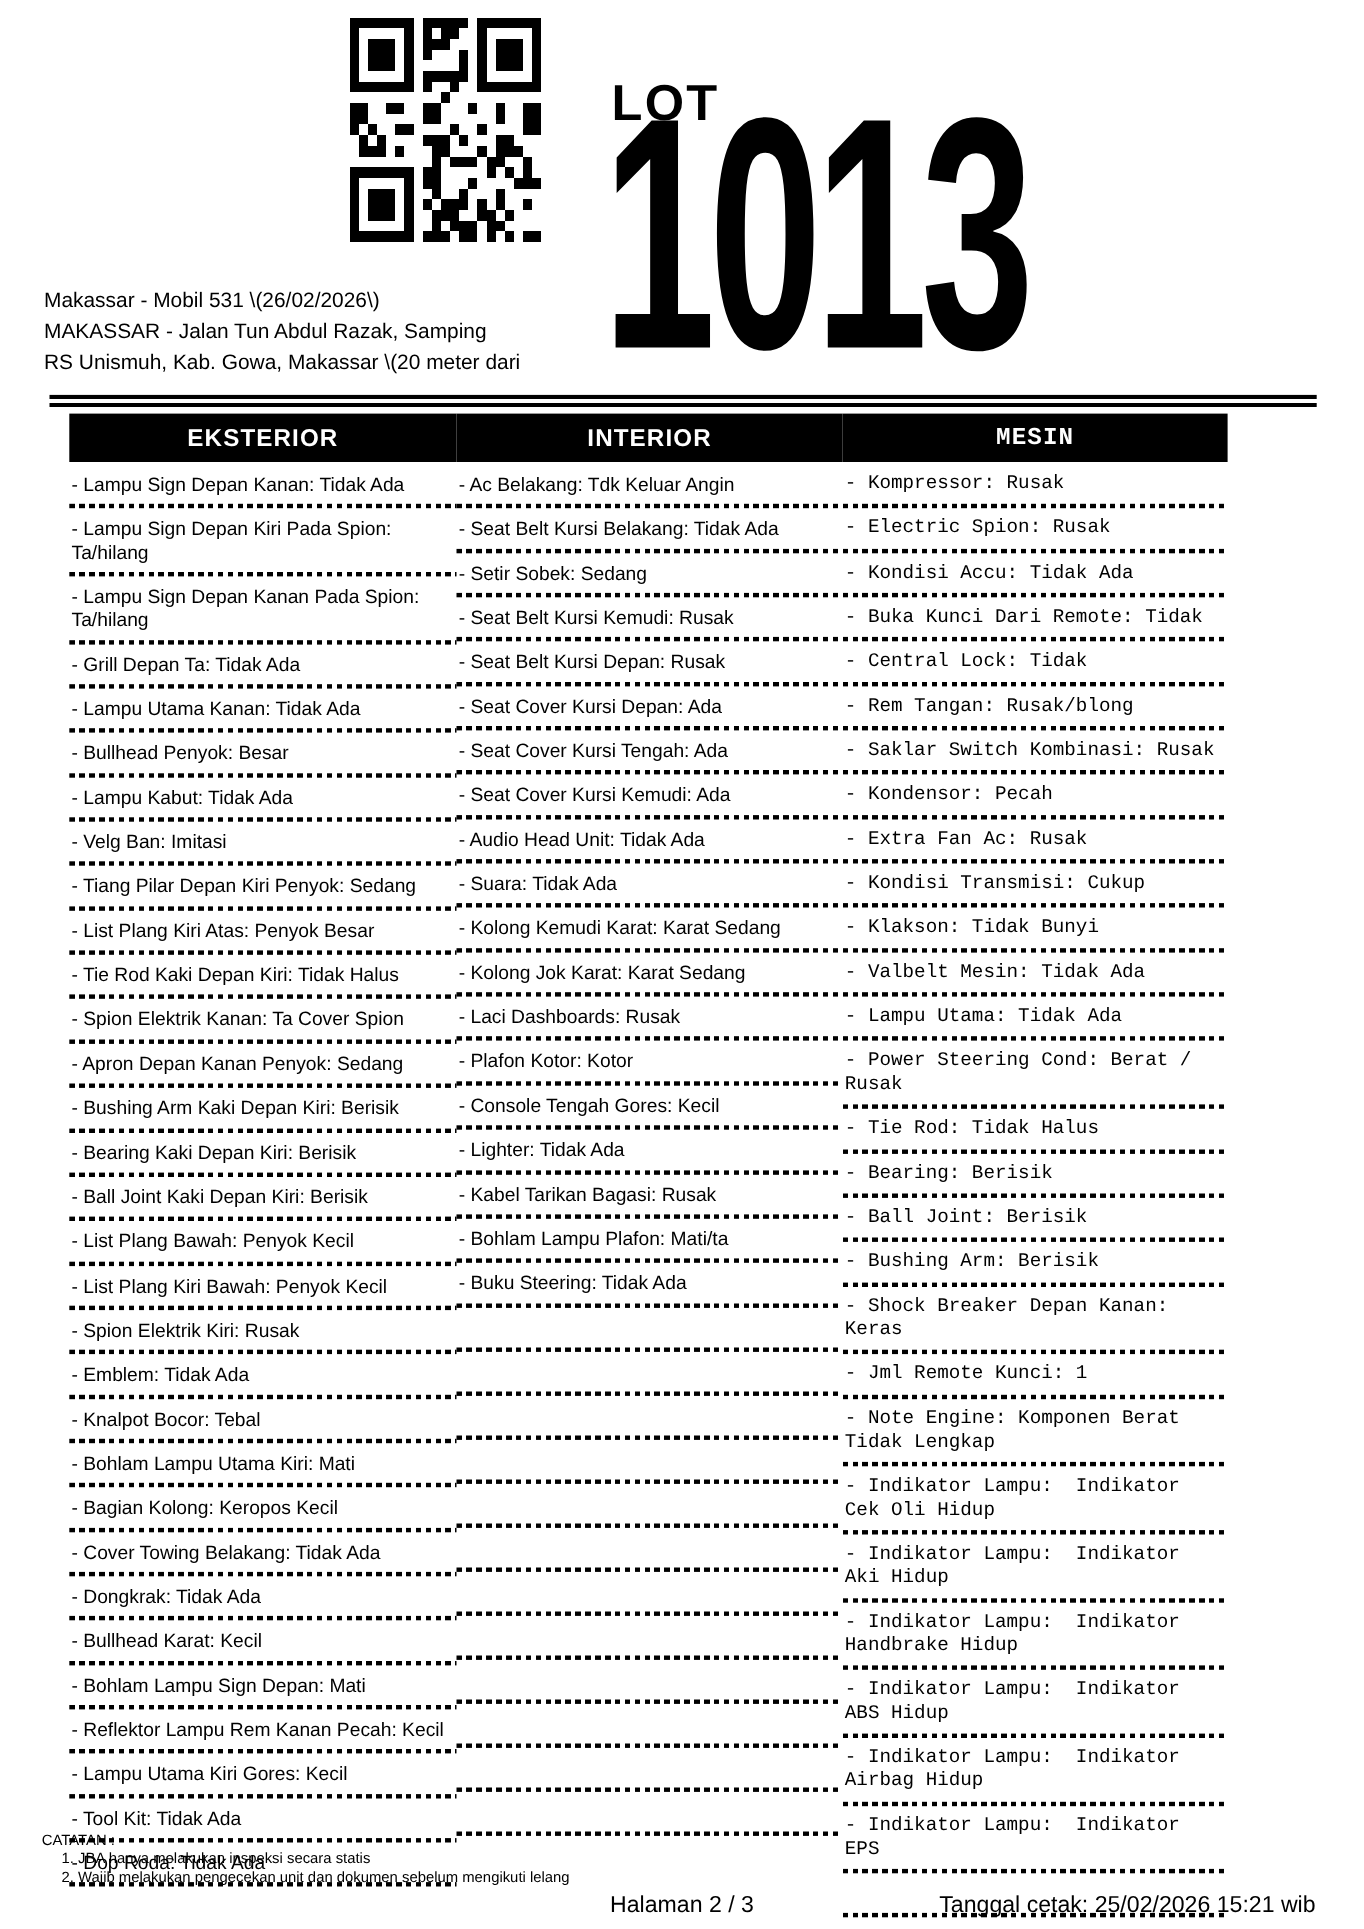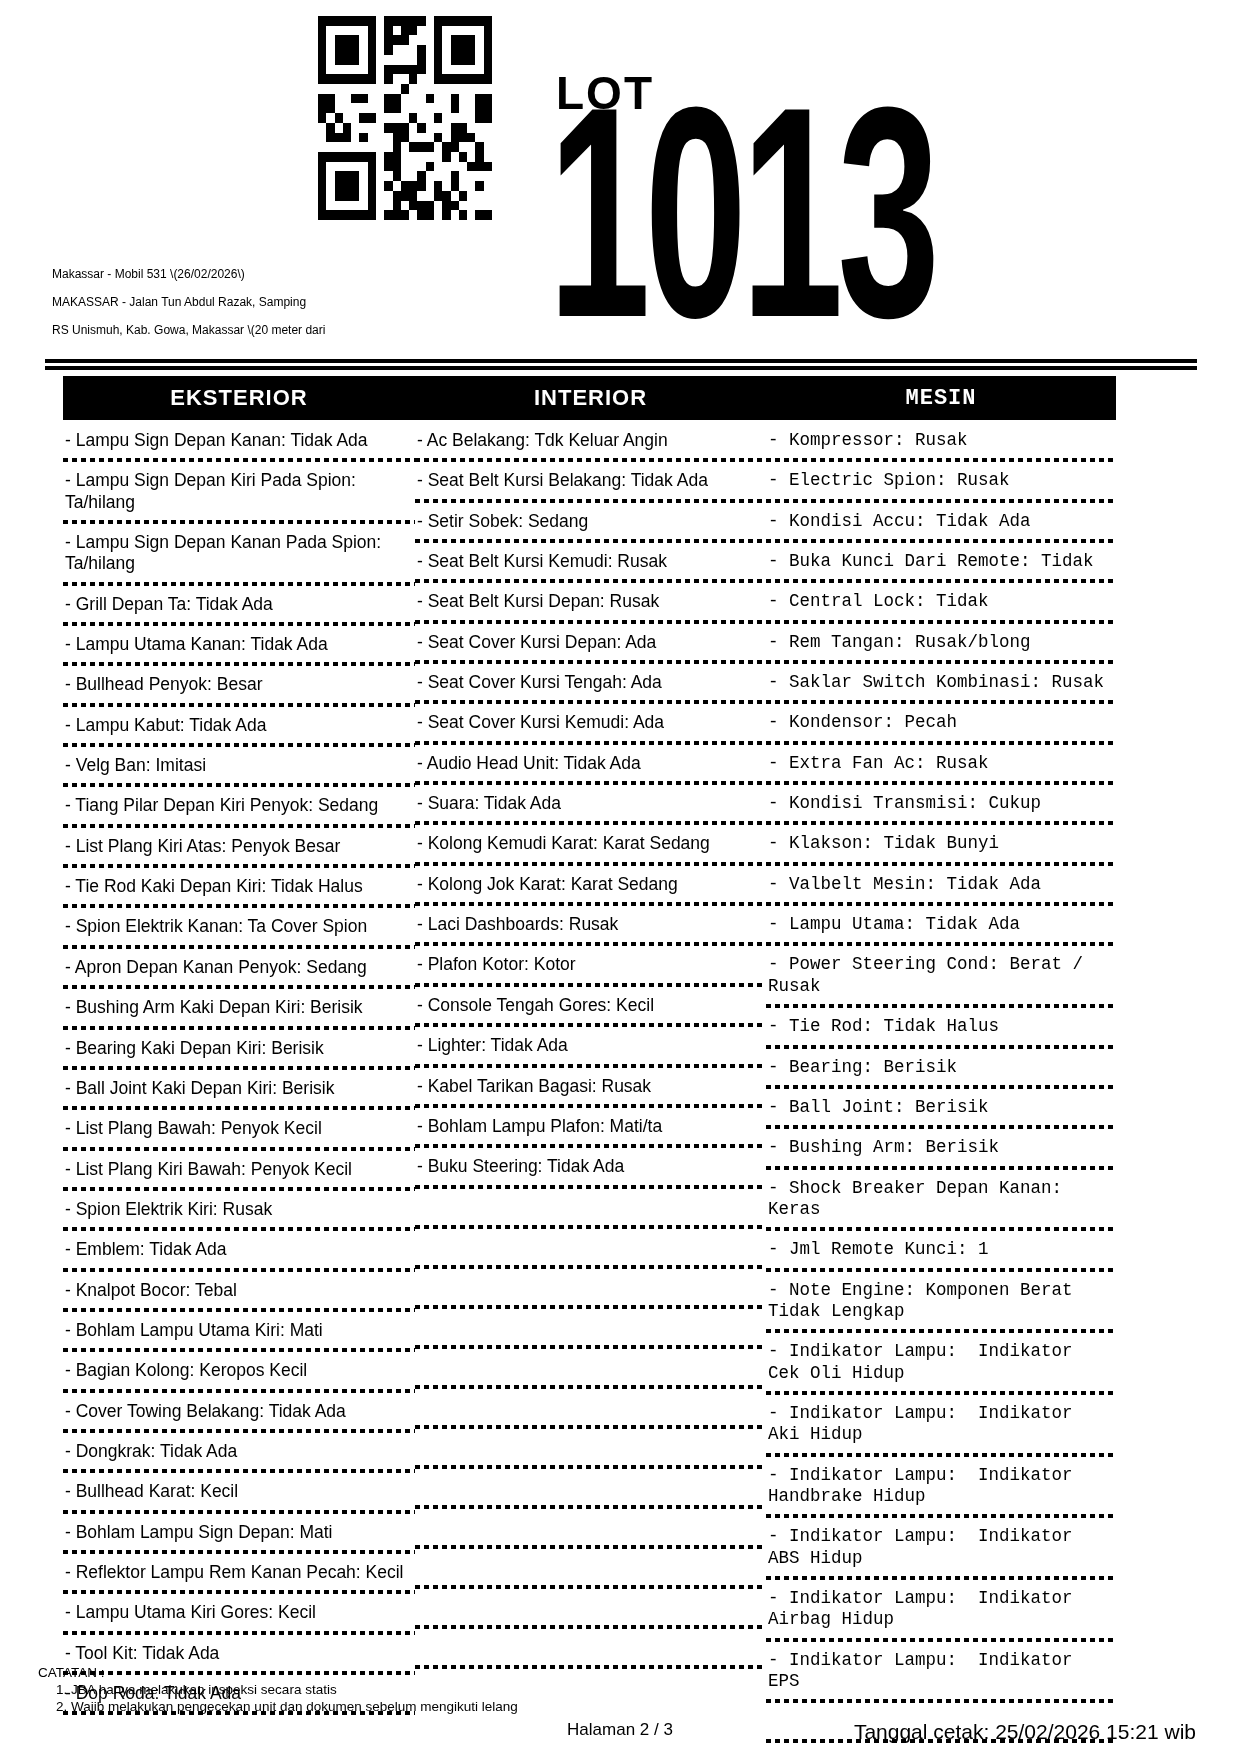--- a/index.html
+++ b/index.html
@@ -5,21 +5,21 @@
   html,body{margin:0;padding:0;background:#ffffff;}
   body{font-family:"Liberation Sans", sans-serif;color:#000;}
   .page{position:relative;width:1240px;height:1754px;background:#fff;overflow:hidden;}
 
   
   .qr{position:absolute;left:318px;top:16px;width:174px;height:204px;}
   .qr svg{display:block;width:100%;height:100%;}
   .lot-label{position:absolute;left:556px;top:66px;font-size:46px;font-weight:bold;letter-spacing:2px;}
   .lot-number{position:absolute;left:548px;top:92px;font-size:300px;font-weight:bold;line-height:0.8;
               letter-spacing:-10px;transform:scaleX(0.615);transform-origin:left top;white-space:nowrap;}
-  .address{position:absolute;left:52px;top:260px;font-size:12px;line-height:28px;}
+  .address{position:absolute;left:40px;top:260px;font-size:19px;line-height:28px;}
 
   .double-rule{position:absolute;left:45px;top:359px;width:1152px;height:11px;
                background:linear-gradient(#000 0 4px,transparent 4px 7px,#000 7px 11px);}
 
   
   .columns{position:absolute;left:63px;top:376px;display:flex;align-items:flex-start;}
   .col{box-sizing:border-box;}
   .col-ek{width:352px;}
   .col-in{width:351px;}
   .col-me{width:350px;font-family:Liberation Mono, monospace;}
@@ -27,21 +27,21 @@
               display:flex;align-items:center;justify-content:center;letter-spacing:1px;margin-bottom:2px;}
   .row{box-sizing:border-box;min-height:39px;padding:8px 2px 11px 2px;font-size:17.5px;line-height:1.22;
        white-space:pre-wrap;
        background-image:repeating-linear-gradient(90deg,#000 0 5px,transparent 5px 9px);
        background-size:100% 4px;background-position:left bottom;background-repeat:no-repeat;}
   .row.empty{min-height:40px;}
 
   
   .notes{position:absolute;left:38px;top:1664px;font-size:13.5px;line-height:17px;}
   .notes .note-line{padding-left:18px;}
-  .page-info{position:absolute;left:0;top:1720px;width:1240px;text-align:center;font-size:17px;}
+  .page-info{position:absolute;left:0;top:1720px;width:1240px;text-align:center;font-size:21px;}
   .print-date{position:absolute;right:44px;top:1720px;font-size:21px;}
 </style>
 </head>
 <body>
 
 <div class="page">
 
   <div class="qr">
     <svg id="qr-svg" viewBox="0 0 21 21" preserveAspectRatio="none" shape-rendering="crispEdges" xmlns="http://www.w3.org/2000/svg">
         <rect x="0" y="0" width="1" height="1" fill="#000"></rect>

